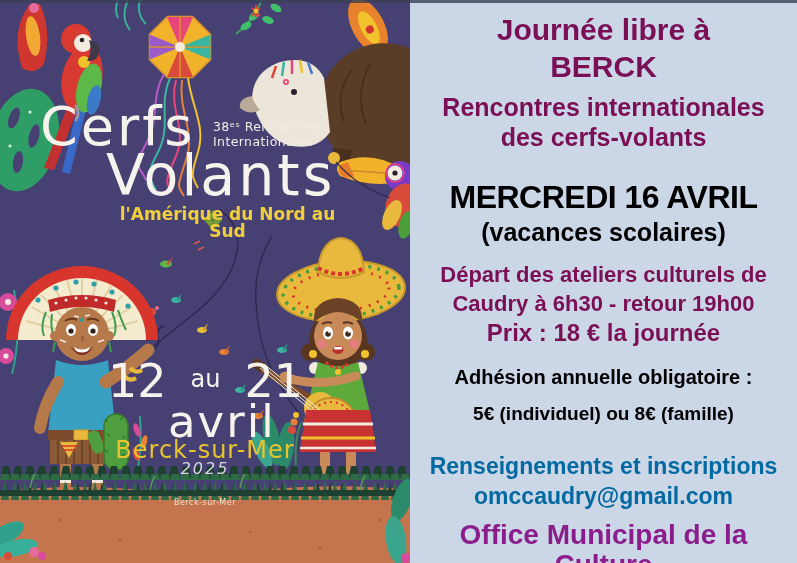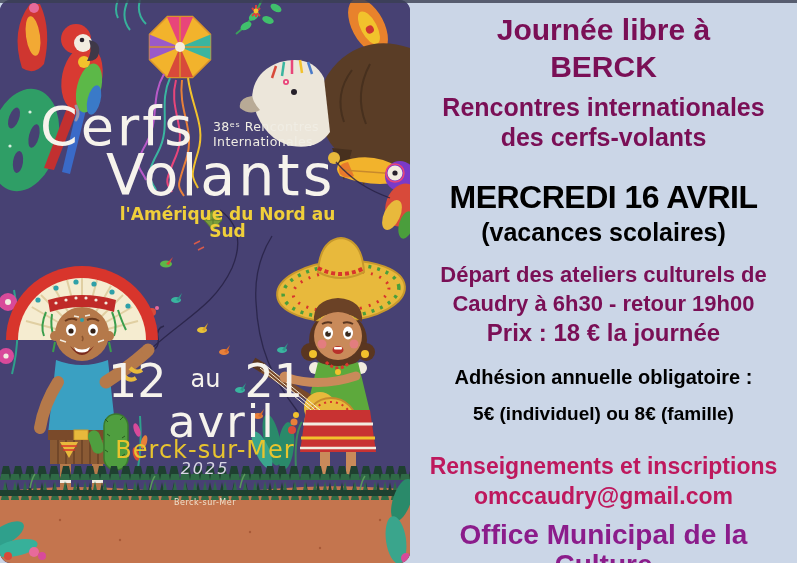--- a/index.html
+++ b/index.html
@@ -1,42 +1,42 @@
 <!DOCTYPE html>
 <html><head>
 <meta charset="utf-8">
 <style>
   html,body{margin:0;padding:0;background:#888;}
   #stage{position:relative;width:797px;height:563px;overflow:hidden;
          font-family:"Liberation Sans",sans-serif;background:#cbd6e7;}
   #topline{position:absolute;top:0;left:0;right:0;height:3px;background:#3a3f52;opacity:.8;z-index:60;}
 
   
-  #poster{position:absolute;left:0;top:0;width:410px;height:563px;background:#474173;overflow:hidden;border-radius:11px;}
+  #poster{position:absolute;left:0;top:0;width:410px;height:563px;background:#474173;overflow:hidden;}
   #poster svg{position:absolute;left:0;top:0;z-index:1;}
   .pt{position:absolute;z-index:3;color:#f6f3ec;font-family:"DejaVu Sans",sans-serif;line-height:1;}
   .t-cerfs{left:40px;top:100px;font-size:54px;letter-spacing:3px;font-weight:400;}
   .t-volants{left:106px;top:147px;font-size:57px;letter-spacing:3px;font-weight:400;}
   .t-edition{left:213px;top:119px;font-size:12.5px;line-height:1.2;color:#f0ede4;letter-spacing:.4px;}
   .t-subtitle{left:105px;top:206px;width:245px;text-align:center;font-size:17px;
               font-weight:bold;color:#f0cf3a;}
   .t-dates{left:108px;top:358px;display:flex;align-items:center;gap:24px;}
   .t-dates .big{font-size:46px;}
   .t-dates .small{font-size:24px;position:relative;top:-2px;}
   .t-avril{left:168px;top:399px;font-size:45px;letter-spacing:2px;}
   .t-place{left:0;top:438px;width:410px;text-align:center;font-size:24px;color:#e8c42e;letter-spacing:1px;}
   .t-year{left:0;top:461px;width:410px;text-align:center;font-size:16px;color:#d9d5e6;letter-spacing:2px;font-style:italic;}
   .t-logo{left:0;top:499px;width:410px;text-align:center;font-size:8px;color:#f2e6d2;letter-spacing:.5px;opacity:.95;}
 
   
   #panel{position:absolute;left:410px;top:0;width:387px;height:563px;background:#cbd6e7;
          text-align:center;font-weight:bold;z-index:2;}
   .magenta{color:#7a0f56;}
   .blue{color:#000000;}
-  .black{color:#be185d;}
+  .black{color:#0369a1;}
   .purple{color:#8b1c8b;}
   .h1{font-size:30px;line-height:37px;margin-top:11px;}
   .h2{font-size:25px;line-height:30px;margin-top:7px;}
   .date{font-size:32px;line-height:36px;margin-top:27px;letter-spacing:-.5px;}
   .note{font-size:25px;line-height:30px;margin-top:2px;}
   .dep{font-size:22px;line-height:29px;margin-top:13px;}
   .price{font-size:24px;line-height:30px;}
   .memb1{font-size:20px;line-height:25px;margin-top:17px;}
   .memb2{font-size:19px;line-height:25px;margin-top:11px;}
   .contact{font-size:23px;line-height:30px;margin-top:25px;}

